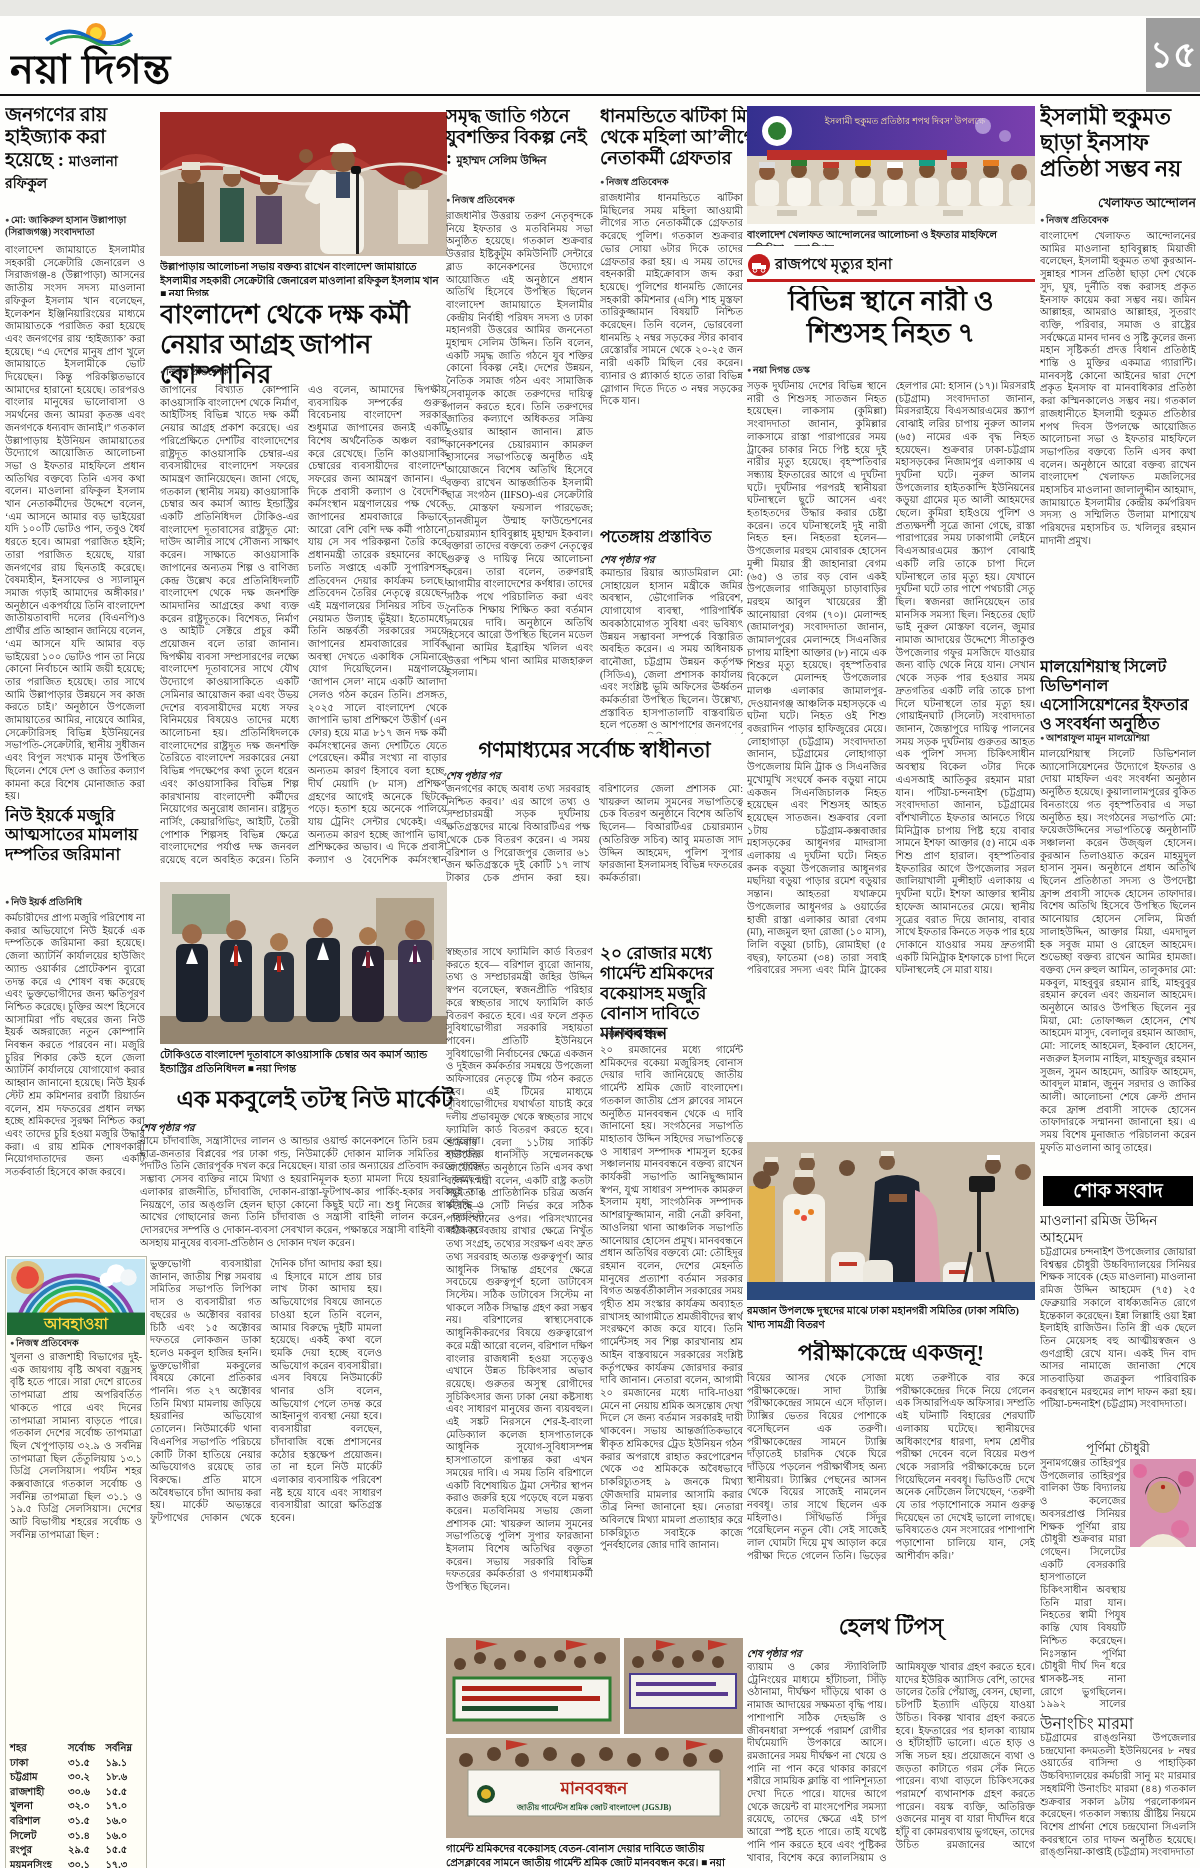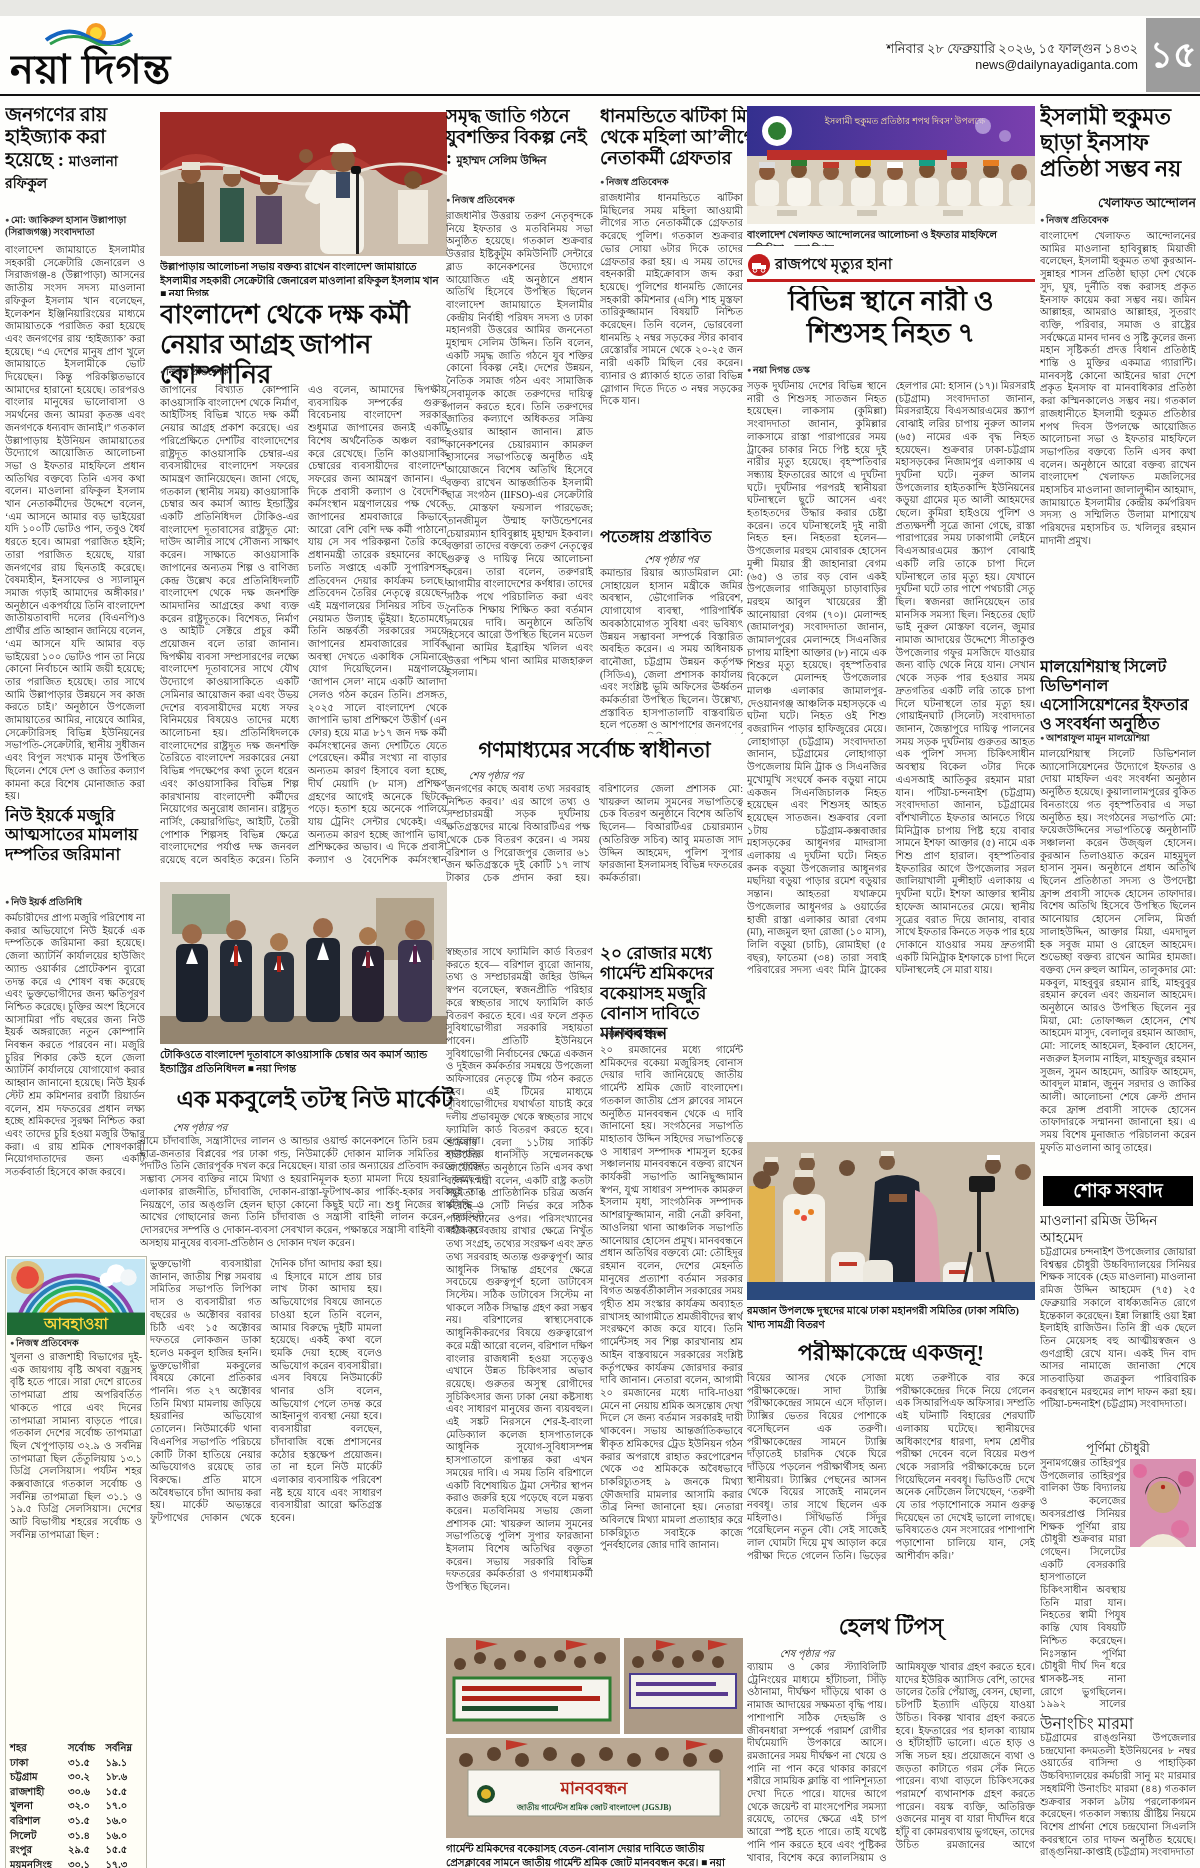--- a/index.html
+++ b/index.html
@@ -5,21 +5,21 @@
   html,body{margin:0;padding:0;background:#e8e8e4;}
   #page{position:relative;width:1200px;height:1868px;background:#fefefc;font-family:"Liberation Serif",serif;color:#141414;overflow:hidden;margin:16px auto;}
   .abs{position:absolute;overflow:hidden;}
   .hl{font-weight:bold;line-height:1.18;color:#0d0d0d;}
   .hl-center{text-align:center;}
   .byline{font-size:9.5px;font-weight:bold;line-height:12px;color:#222;}
   .byline::before{content:"● ";font-size:7px;color:#444;vertical-align:1px;}
   .body-text{font-size:10px;line-height:12.7px;text-align:justify;color:#1a1a1a;}
   .cols2{column-count:2;column-gap:9px;}
   .caption{font-size:10.3px;font-weight:bold;line-height:13.5px;color:#111;}
-  .continued{font-size:10px;font-weight:normal;font-style:italic;color:#111;text-align:center;}
+  .continued{font-size:10px;font-weight:bold;font-style:italic;color:#111;}
   .photo{background:#fde047;}
   .photo svg{display:block;width:100%;height:100%;}
   .rule{background:#111;}
   .red-rule{background:#c21d1d;}
   .obit-box{background:#000;color:#fff;text-align:center;font-weight:bold;font-size:19px;line-height:30px;}
   .obit-name{font-weight:normal;font-size:13.5px;line-height:17px;}
   .wx-box{border:1px solid #b9b9a9;background:#fffef6;}
   .wx-table{width:100%;border-collapse:collapse;font-size:10px;line-height:14.6px;}
   .wx-table td{padding:0;font-weight:bold;}
   .wx-table td+td{text-align:left;}
@@ -35,24 +35,20 @@
   <div class="abs" style="left:10px;top:2px;width:300px;height:74px;">
     <span style="position:absolute;left:34px;top:2px;width:90px;height:26px;">
       <svg viewBox="0 0 90 26">
           <circle cx="52" cy="13" r="10" fill="#f59a23"></circle>
           <circle cx="52" cy="13" r="6" fill="#fdd835"></circle>
           <path d="M2,20 Q24,4 46,18 Q66,30 88,14" stroke="#1565c0" stroke-width="4" fill="none"></path>
           <path d="M6,24 Q28,10 50,22 Q68,32 86,20" stroke="#2e9e4f" stroke-width="3" fill="none"></path>
         </svg>
     </span>
     <div style="position:absolute;left:0;top:20px;font-size:40px;font-weight:bold;letter-spacing:1px;color:#0a0a0a;white-space:nowrap;">নয়া দিগন্ত</div>
-  </div>
-  <div class="abs hdr-date" style="left:820px;top:24px;width:318px;">
-    <div>শনিবার ২৮ ফেব্রুয়ারি ২০২৬, ১৫ ফাল্গুন ১৪৩২</div>
-    <div style="font-family:'Liberation Sans',sans-serif;font-size:12.5px;">news@dailynayadiganta.com</div>
   </div>
   <div class="abs pagenum" style="left:1146px;top:2px;width:54px;height:74px;">১৫</div>
   <div class="abs rule" style="left:0;top:78px;width:1200px;height:2px;"></div>
 
   <div class="abs hl" style="left:5px;top:88px;width:140px;font-size:19px;">
     <span>জনগণের রায় হাইজ্যাক করা হয়েছে :</span>
     <span style="font-size:14px;">মাওলানা রফিকুল</span>
   </div>
   <div class="abs byline" style="left:5px;top:198px;width:140px;">মো: জাকিরুল হাসান উল্লাপাড়া (সিরাজগঞ্জ) সংবাদদাতা</div>
   <div class="abs body-text" style="left:5px;top:228px;width:140px;height:558px;">বাংলাদেশ জামায়াতে ইসলামীর সহকারী সেক্রেটারি জেনারেল ও সিরাজগঞ্জ-৪ (উল্লাপাড়া) আসনের জাতীয় সংসদ সদস্য মাওলানা রফিকুল ইসলাম খান বলেছেন, ইলেকশন ইঞ্জিনিয়ারিংয়ের মাধ্যমে জামায়াতকে পরাজিত করা হয়েছে এবং জনগণের রায় ‘হাইজ্যাক’ করা হয়েছে। “এ দেশের মানুষ প্রাণ খুলে জামায়াতে ইসলামীকে ভোট দিয়েছেন। কিন্তু পরিকল্পিতভাবে আমাদের হারানো হয়েছে। তারপরও বাংলার মানুষের ভালোবাসা ও সমর্থনের জন্য আমরা কৃতজ্ঞ এবং জনগণকে ধন্যবাদ জানাই।” গতকাল উল্লাপাড়ায় ইউনিয়ন জামায়াতের উদ্যোগে আয়োজিত আলোচনা সভা ও ইফতার মাহফিলে প্রধান অতিথির বক্তব্যে তিনি এসব কথা বলেন। মাওলানা রফিকুল ইসলাম খান নেতাকর্মীদের উদ্দেশে বলেন, ‘এম আসনে আমার বড় ভাইয়েরা যদি ১০০টি ভোটও পান, তবুও ধৈর্য ধরতে হবে। আমরা পরাজিত হইনি; তারা পরাজিত হয়েছে, যারা জনগণের রায় ছিনতাই করেছে। বৈষম্যহীন, ইনসাফের ও স্যালামুন সমাজ গড়াই আমাদের অঙ্গীকার।’ অনুষ্ঠানে একপর্যায়ে তিনি বাংলাদেশ জাতীয়তাবাদী দলের (বিএনপি)ও প্রার্থীর প্রতি আহ্বান জানিয়ে বলেন, ‘এম আসনে যদি আমার বড় ভাইয়েরা ১০০ ভোটও পান তা নিয়ে কোনো নির্বাচনে আমি জয়ী হয়েছে; তার পরাজিত হয়েছে। তার সাথে আমি উল্লাপাড়ার উন্নয়নে সব কাজ করতে চাই।’ অনুষ্ঠানে উপজেলা জামায়াতের আমির, নায়েবে আমির, সেক্রেটারিসহ বিভিন্ন ইউনিয়নের সভাপতি-সেক্রেটারি, স্থানীয় সুধীজন এবং বিপুল সংখ্যক মানুষ উপস্থিত ছিলেন। শেষে দেশ ও জাতির কল্যাণ কামনা করে বিশেষ মোনাজাত করা হয়।</div>

